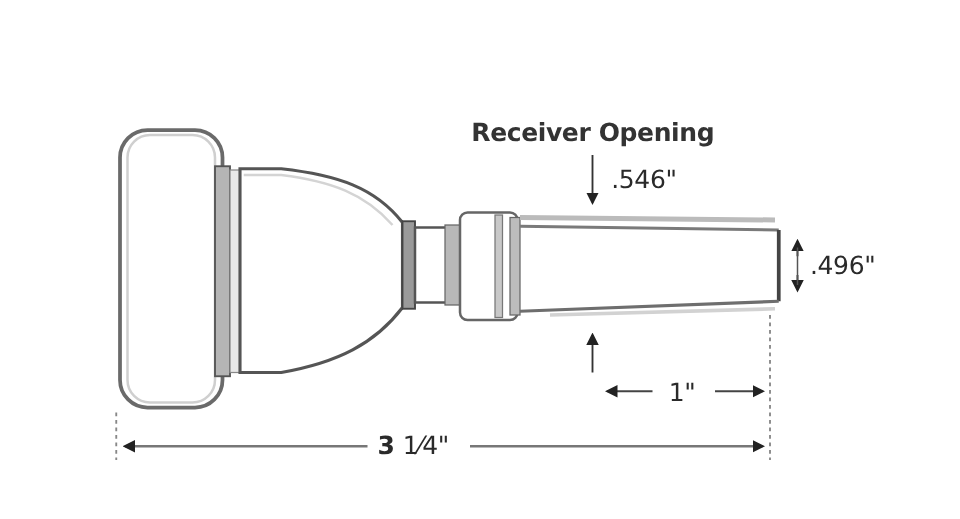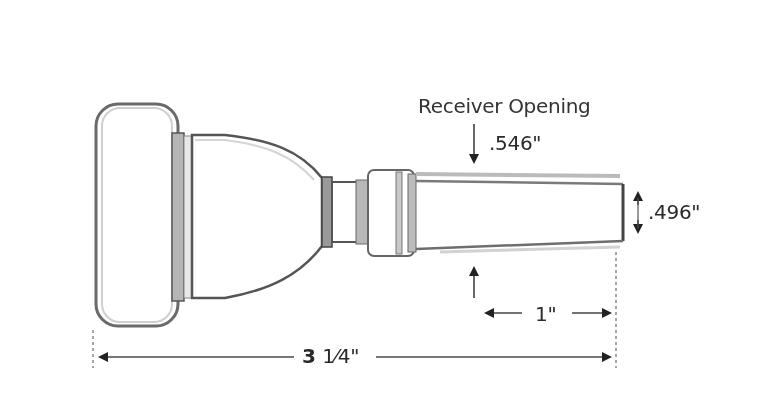--- a/index.html
+++ b/index.html
@@ -5,21 +5,21 @@
   html, body { margin: 0; padding: 0; background: #ffffff; }
   body { width: 768px; height: 415px; position: relative; overflow: hidden; }
   #stage { position: absolute; left: 0; top: 0; width: 768px; height: 415px; }
   .label {
     position: absolute;
     font-family: "DejaVu Sans", sans-serif;
     color: #2a2a2a;
     white-space: nowrap;
     letter-spacing: -0.3px;
   }
-  .title-label { font-size: 20px; font-weight: normal; color: #333; margin-left: 41px; }
+  .title-label { font-size: 20px; font-weight: bold; color: #333; }
   .dim-label { font-size: 20px; color: #2a2a2a; }
   .dim-label.bold { font-weight: bold; }
 </style>
 </head>
 <body>
 
 <div id="stage">
   <svg width="768" height="415" viewBox="0 0 768 415" xmlns="http://www.w3.org/2000/svg">
     <defs>
       <marker id="arrowHead" markerWidth="10" markerHeight="10" refX="8" refY="5" orient="auto" markerUnits="userSpaceOnUse">

